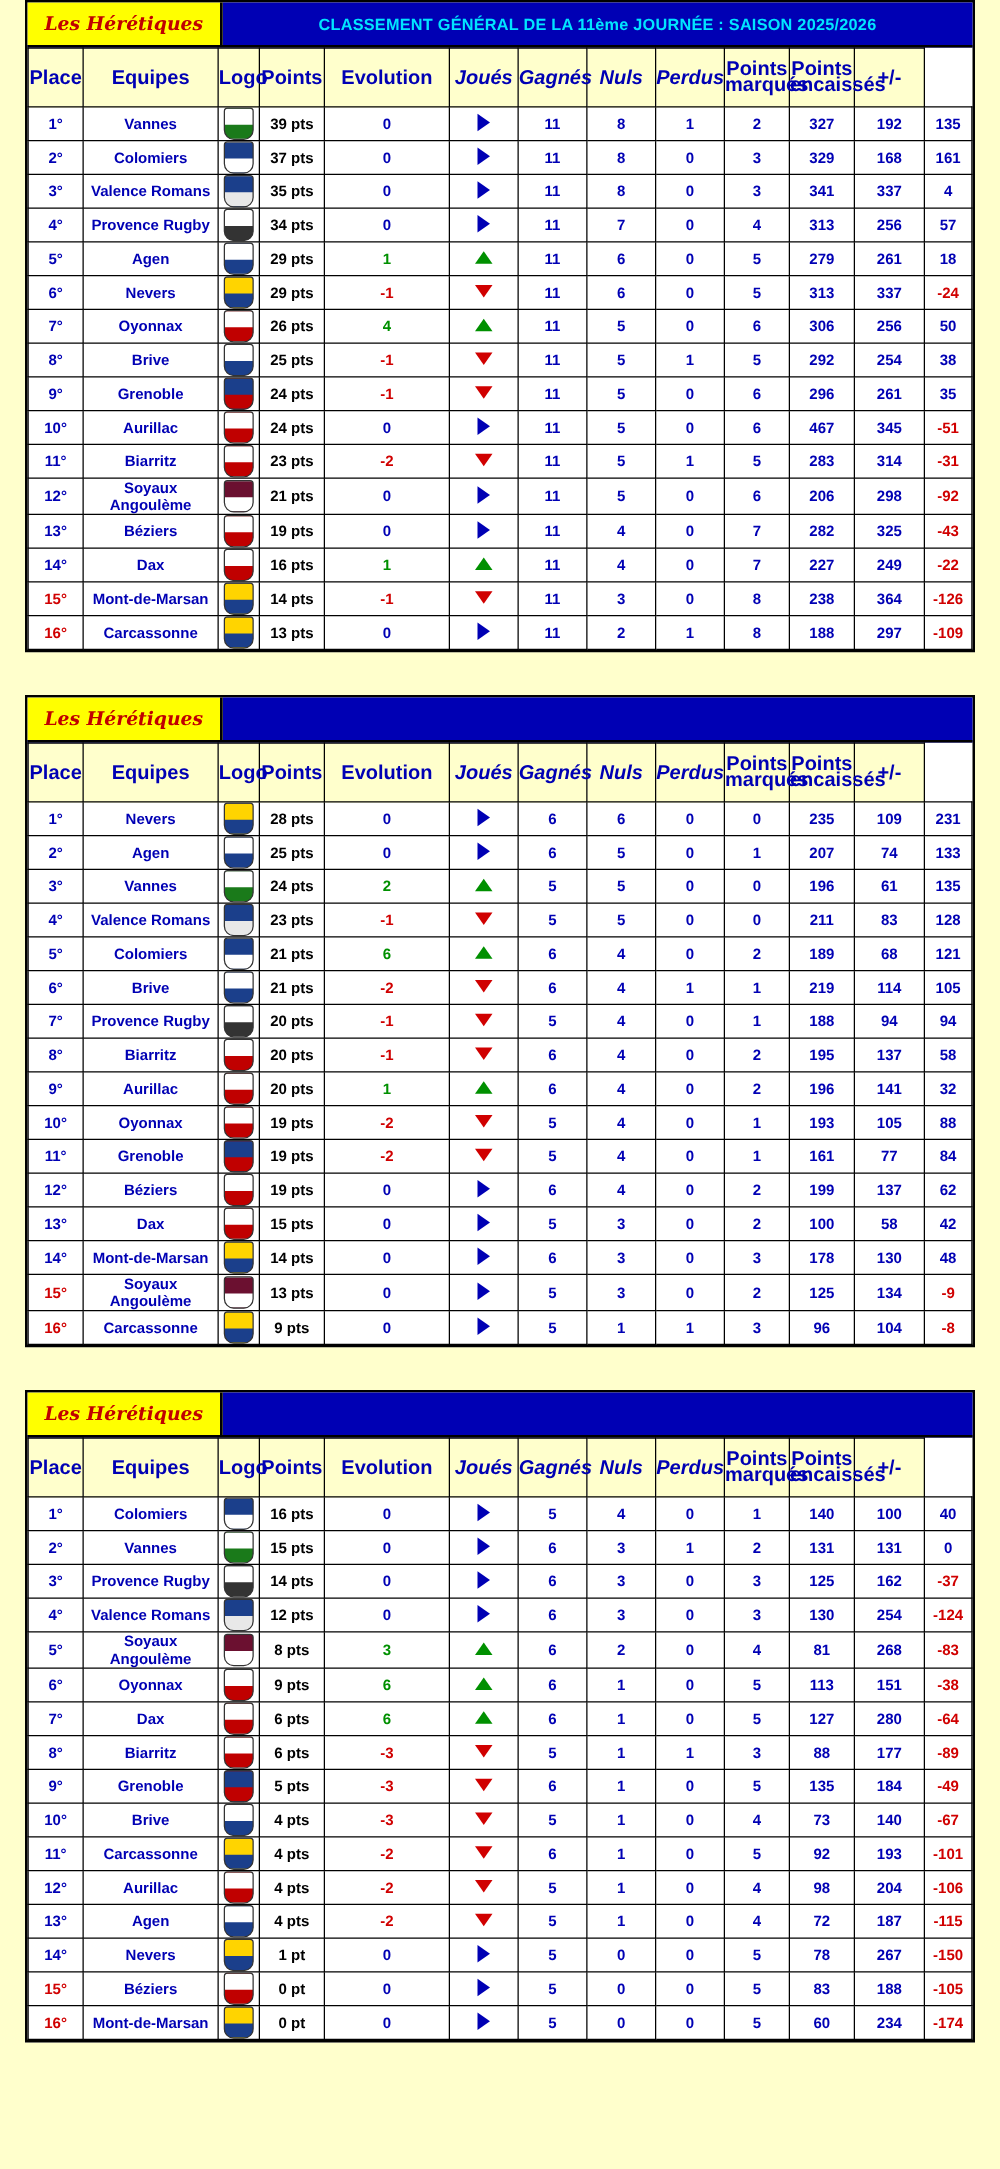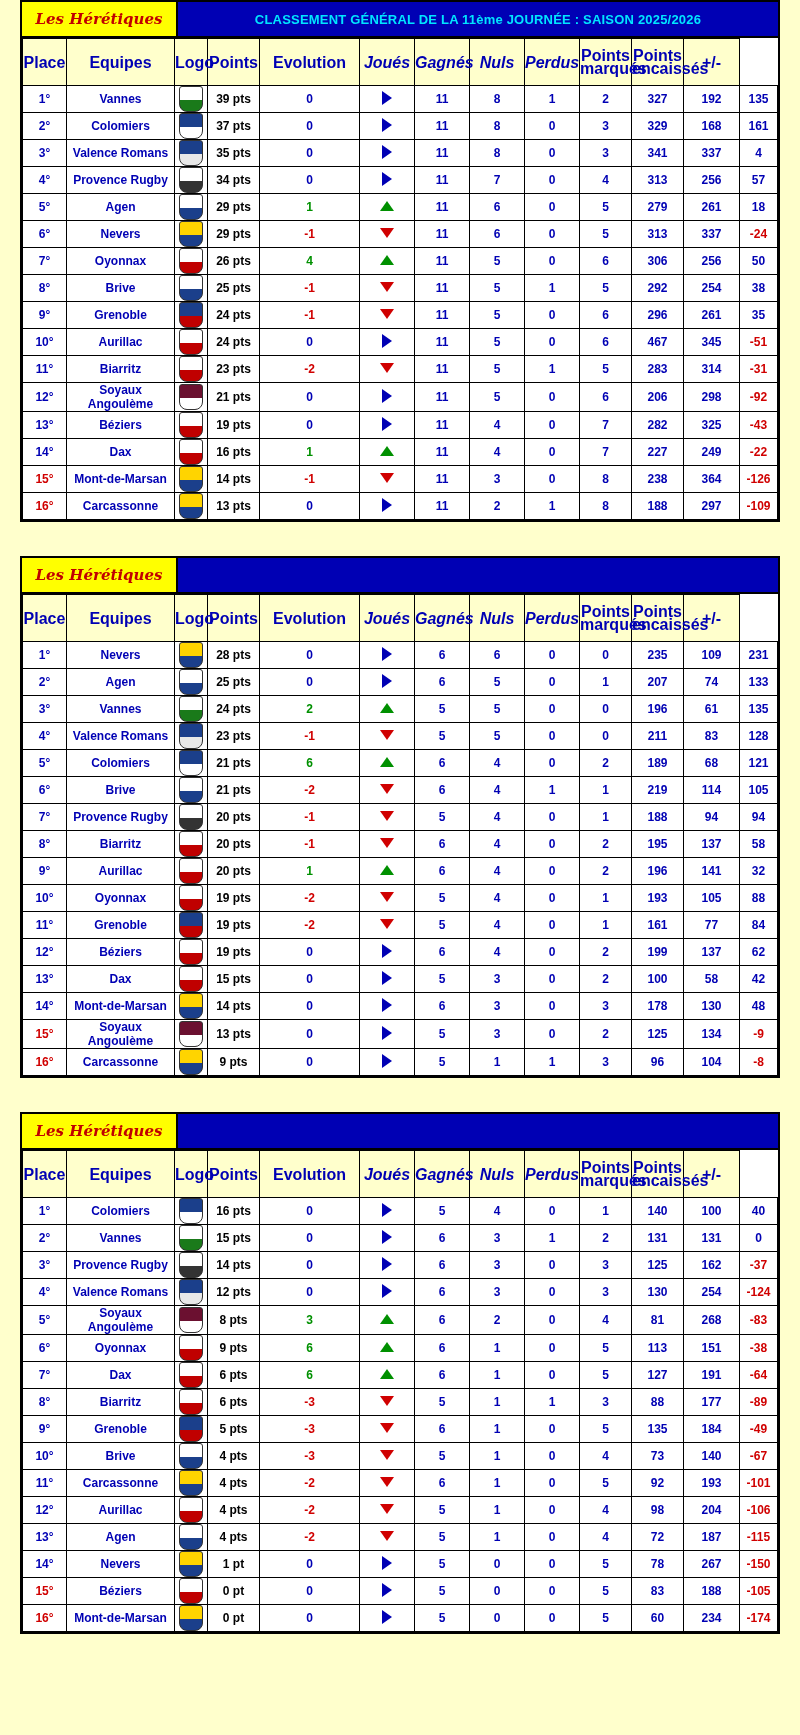--- a/index.html
+++ b/index.html
@@ -910,21 +910,21 @@
                 <span class="crest" style="background: linear-gradient(rgb(255, 255, 255) 0px, rgb(255, 255, 255) 55%, rgb(192, 0, 0) 55%, rgb(192, 0, 0) 100%);"></span>
               </td>
               <td class="pts">6 pts</td>
               <td class="evo-num"><span class="evo-up">6</span></td>
               <td class="evo-arrow"><span class="arrow-up"></span></td>
               <td class="num">6</td>
               <td class="num">1</td>
               <td class="num">0</td>
               <td class="num">5</td>
               <td class="num">127</td>
-              <td class="num">191</td>
+              <td class="num">280</td>
               <td class="diff neg">-64</td>
             </tr>
             <tr>
               <td class="place">8°</td>
               <td class="team">Biarritz</td>
               <td class="logo">
                 <span class="crest" style="background: linear-gradient(rgb(255, 255, 255) 0px, rgb(255, 255, 255) 55%, rgb(192, 0, 0) 55%, rgb(192, 0, 0) 100%);"></span>
               </td>
               <td class="pts">6 pts</td>
               <td class="evo-num"><span class="evo-down">-3</span></td>

